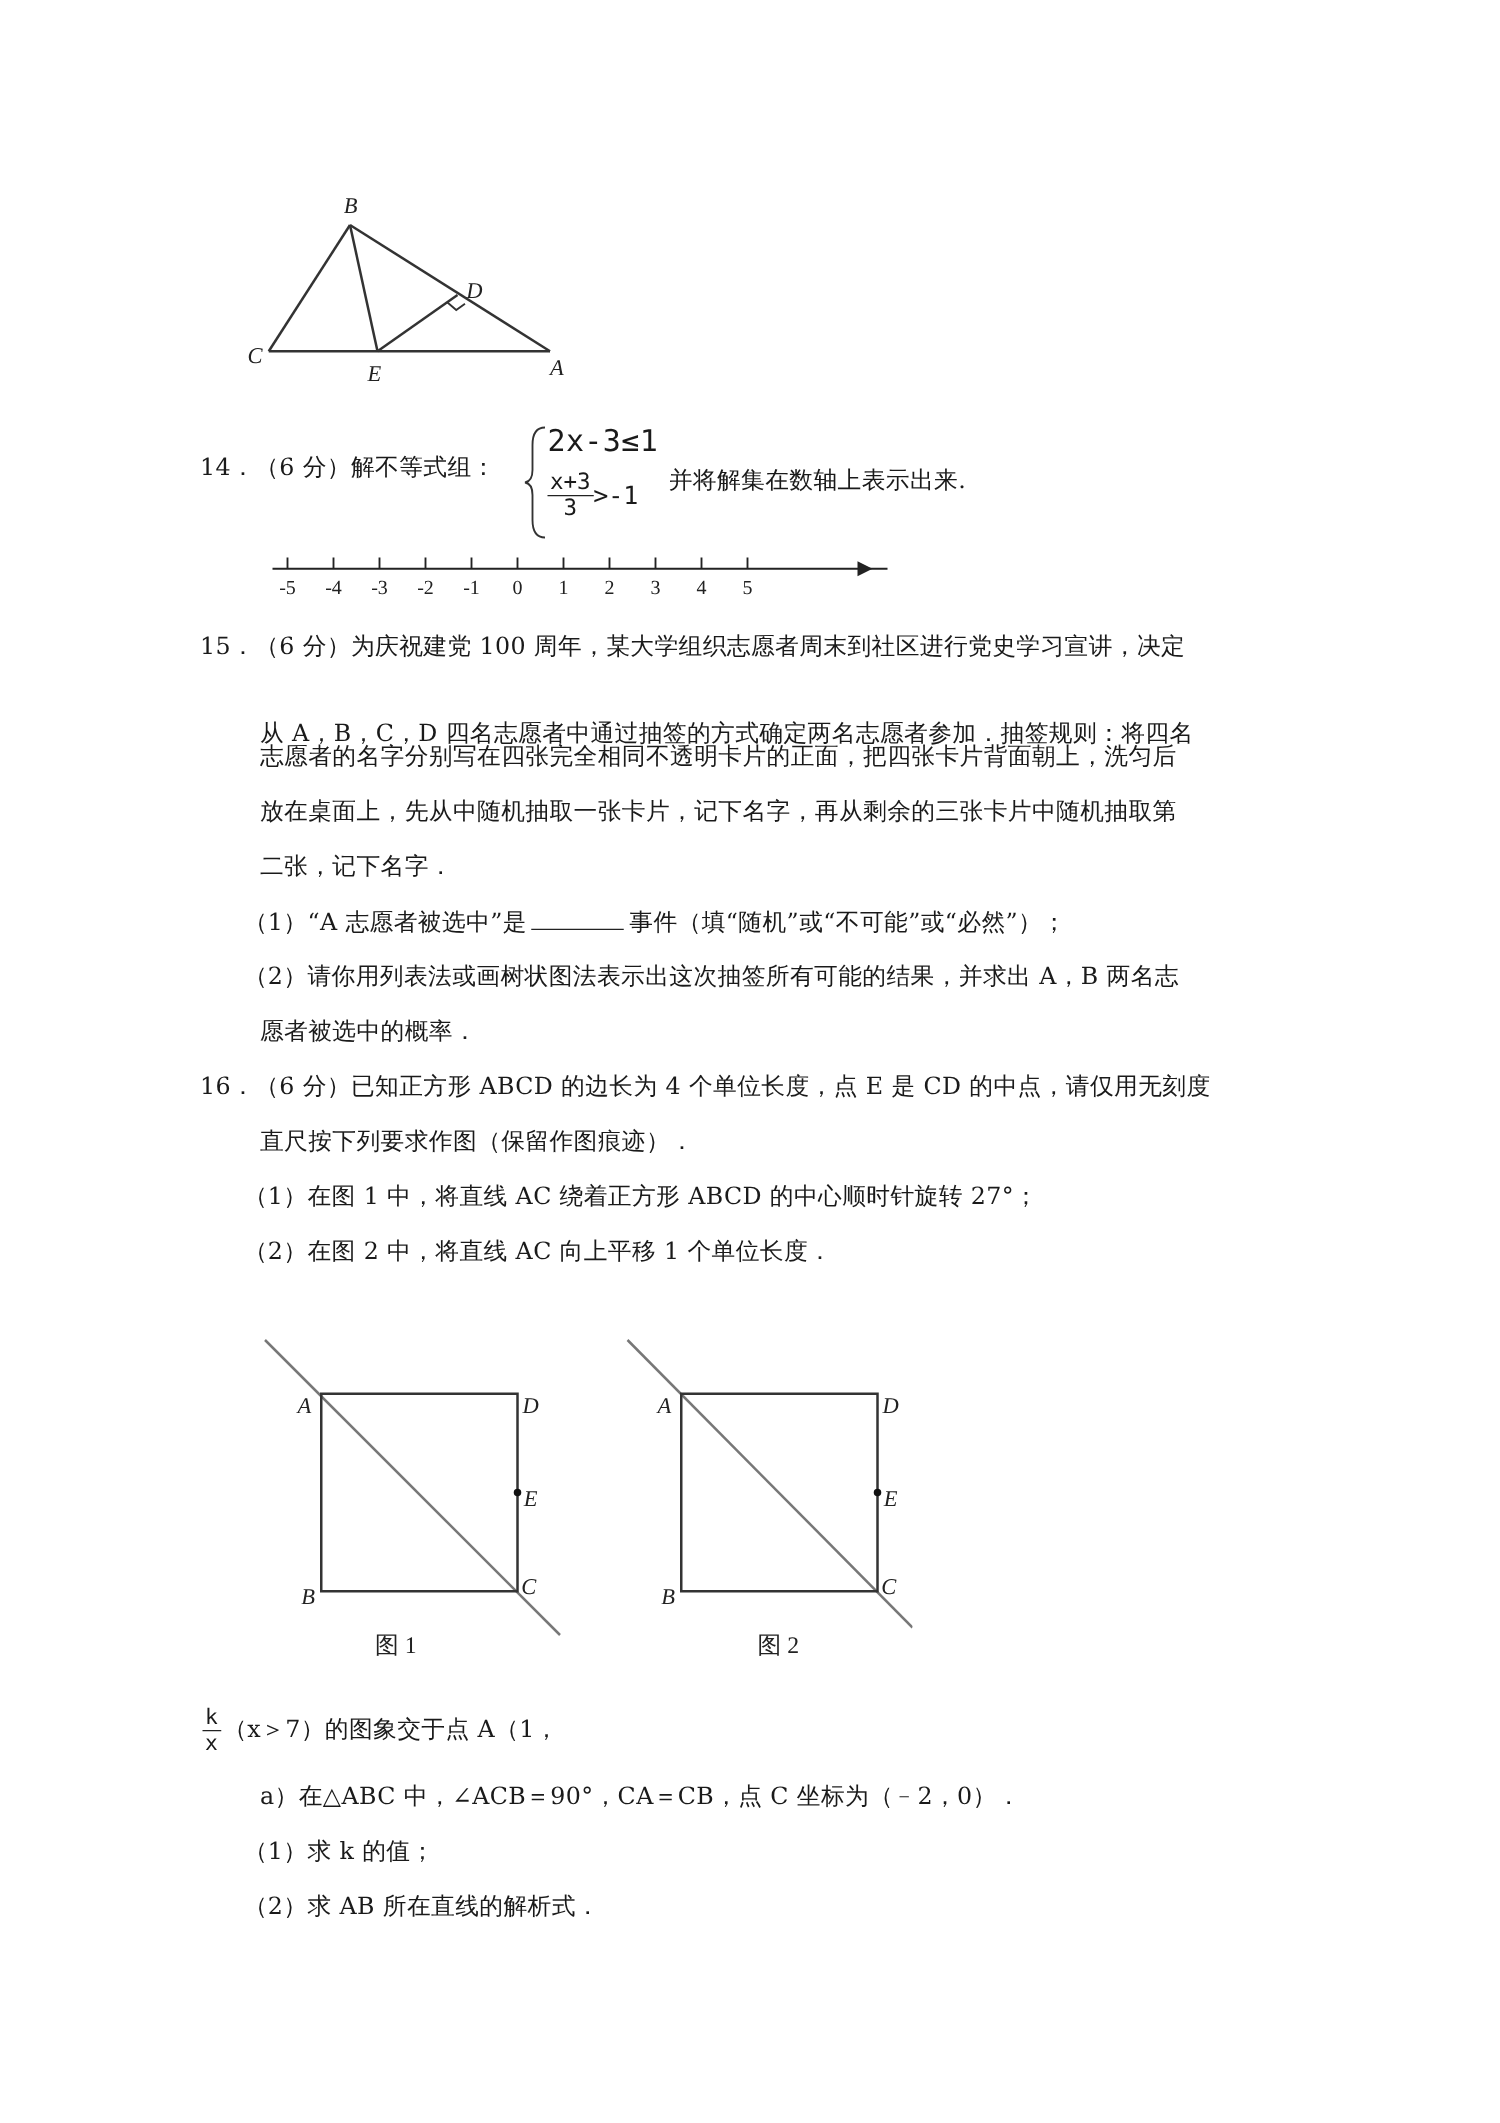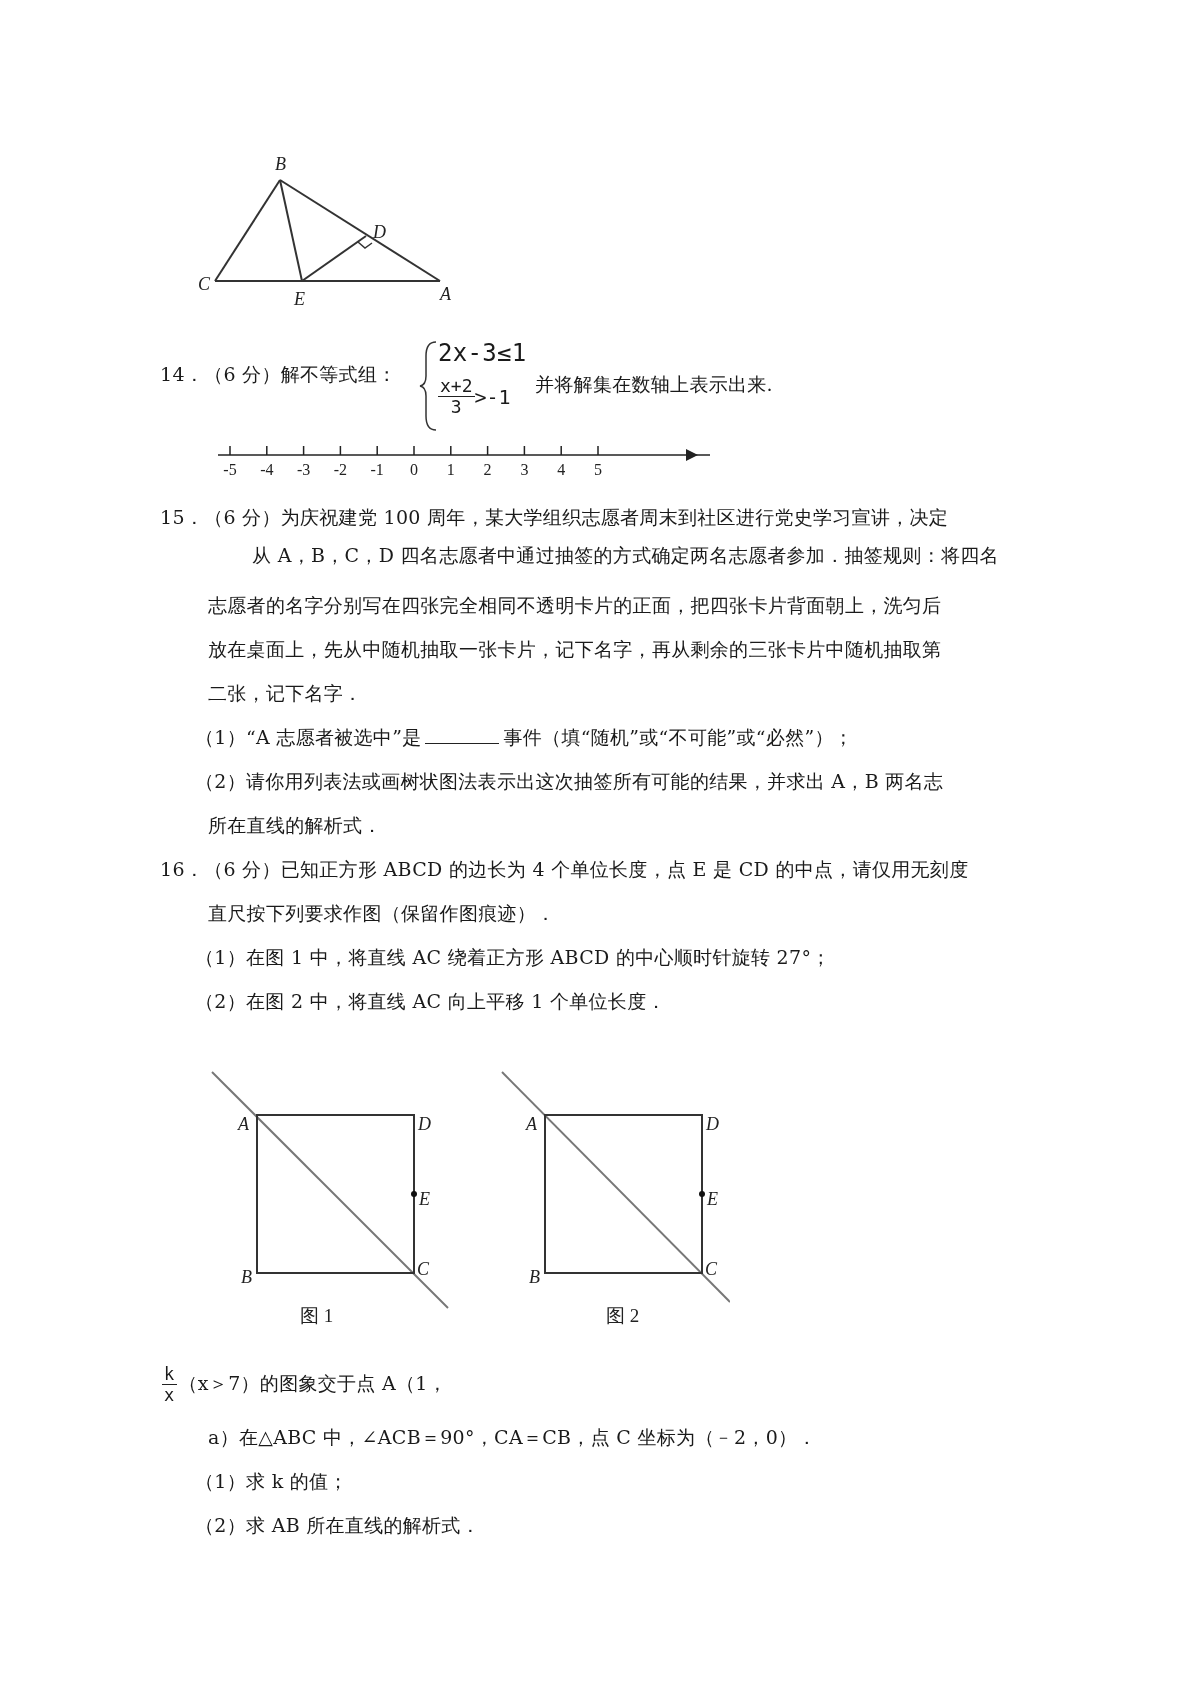--- a/index.html
+++ b/index.html
@@ -35,21 +35,21 @@
 </svg>
 
 <div class="line" style="left:160px;top:362px;">
   <span>14．</span><span>（6 分）</span><span>解不等式组：</span>
 </div>
 <svg class="abs" style="left:418px;top:338px;" width="22" height="96">
   <path d="M18,4 Q8,4 8,18 L8,38 Q8,47 2,48 Q8,49 8,58 L8,78 Q8,92 18,92" stroke="#333" stroke-width="1.5" fill="none"></path>
 </svg>
 <div class="line mono" style="left:438px;top:341px;font-size:24px;">2x-3≤1</div>
 <div class="abs mono" style="left:438px;top:376px;font-size:18px;">
-  <span class="frac"><span class="num">x+2</span><span class="den">3</span></span><span style="font-size:20px;vertical-align:middle;">&gt;-1</span>
+  <span class="frac"><span class="num">x+3</span><span class="den">3</span></span><span style="font-size:20px;vertical-align:middle;">&gt;-1</span>
 </div>
 <div class="line" style="left:535px;top:372px;">并将解集在数轴上表示出来.</div>
 
 <svg class="abs" style="left:190px;top:440px;" width="520" height="40">
   <line x1="28" y1="15" x2="690" y2="15" stroke="#222" stroke-width="1.5"></line>
   <polygon points="508,15 496,9 496,21" fill="#222"></polygon>
   <g id="ticks">
       <line x1="40" x2="40" y1="6" y2="15" stroke="#222" stroke-width="1.5"></line>
       <text x="40" y="35" text-anchor="middle" style="font-style:normal;font-size:16px;fill:#222;">-5</text>
       <line x1="76.8" x2="76.8" y1="6" y2="15" stroke="#222" stroke-width="1.5"></line>
@@ -70,29 +70,29 @@
       <text x="334.4" y="35" text-anchor="middle" style="font-style:normal;font-size:16px;fill:#222;">3</text>
       <line x1="371.2" x2="371.2" y1="6" y2="15" stroke="#222" stroke-width="1.5"></line>
       <text x="371.2" y="35" text-anchor="middle" style="font-style:normal;font-size:16px;fill:#222;">4</text>
       <line x1="408" x2="408" y1="6" y2="15" stroke="#222" stroke-width="1.5"></line>
       <text x="408" y="35" text-anchor="middle" style="font-style:normal;font-size:16px;fill:#222;">5</text>
     </g>
 </svg>
 
 <div id="q15-block">
   <div class="line" style="left:160px;top:505px;">15．（6 分）为庆祝建党 100 周年，某大学组织志愿者周末到社区进行党史学习宣讲，决定</div>
-  <div class="line" style="left:208px;top:543px;margin-left:44px;">从 A，B，C，D 四名志愿者中通过抽签的方式确定两名志愿者参加．抽签规则：将四名</div>
+  <div class="line" style="left:208px;top:575px;">从 A，B，C，D 四名志愿者中通过抽签的方式确定两名志愿者参加．抽签规则：将四名</div>
   <div class="line" style="left:208px;top:593px;">志愿者的名字分别写在四张完全相同不透明卡片的正面，把四张卡片背面朝上，洗匀后</div>
   <div class="line" style="left:208px;top:637px;">放在桌面上，先从中随机抽取一张卡片，记下名字，再从剩余的三张卡片中随机抽取第</div>
   <div class="line" style="left:208px;top:681px;">二张，记下名字．</div>
   <div class="line" style="left:195px;top:725px;">
     <span>（1）“A 志愿者被选中”是</span><span class="blank"></span><span>事件（填“随机”或“不可能”或“必然”）；</span>
   </div>
   <div class="line" style="left:195px;top:769px;">（2）请你用列表法或画树状图法表示出这次抽签所有可能的结果，并求出 A，B 两名志</div>
-  <div class="line" style="left:208px;top:813px;">所在直线的解析式．</div>
+  <div class="line" style="left:208px;top:813px;">愿者被选中的概率．</div>
 </div>
 
 <div>
   <div class="line" style="left:160px;top:857px;">16．（6 分）已知正方形 ABCD 的边长为 4 个单位长度，点 E 是 CD 的中点，请仅用无刻度</div>
   <div class="line" style="left:208px;top:901px;">直尺按下列要求作图（保留作图痕迹）．</div>
   <div class="line" style="left:195px;top:945px;">（1）在图 1 中，将直线 AC 绕着正方形 ABCD 的中心顺时针旋转 27°；</div>
   <div class="line" style="left:195px;top:989px;">（2）在图 2 中，将直线 AC 向上平移 1 个单位长度．</div>
 </div>
 
 <svg class="abs" style="left:190px;top:1070px;" width="270" height="270">

